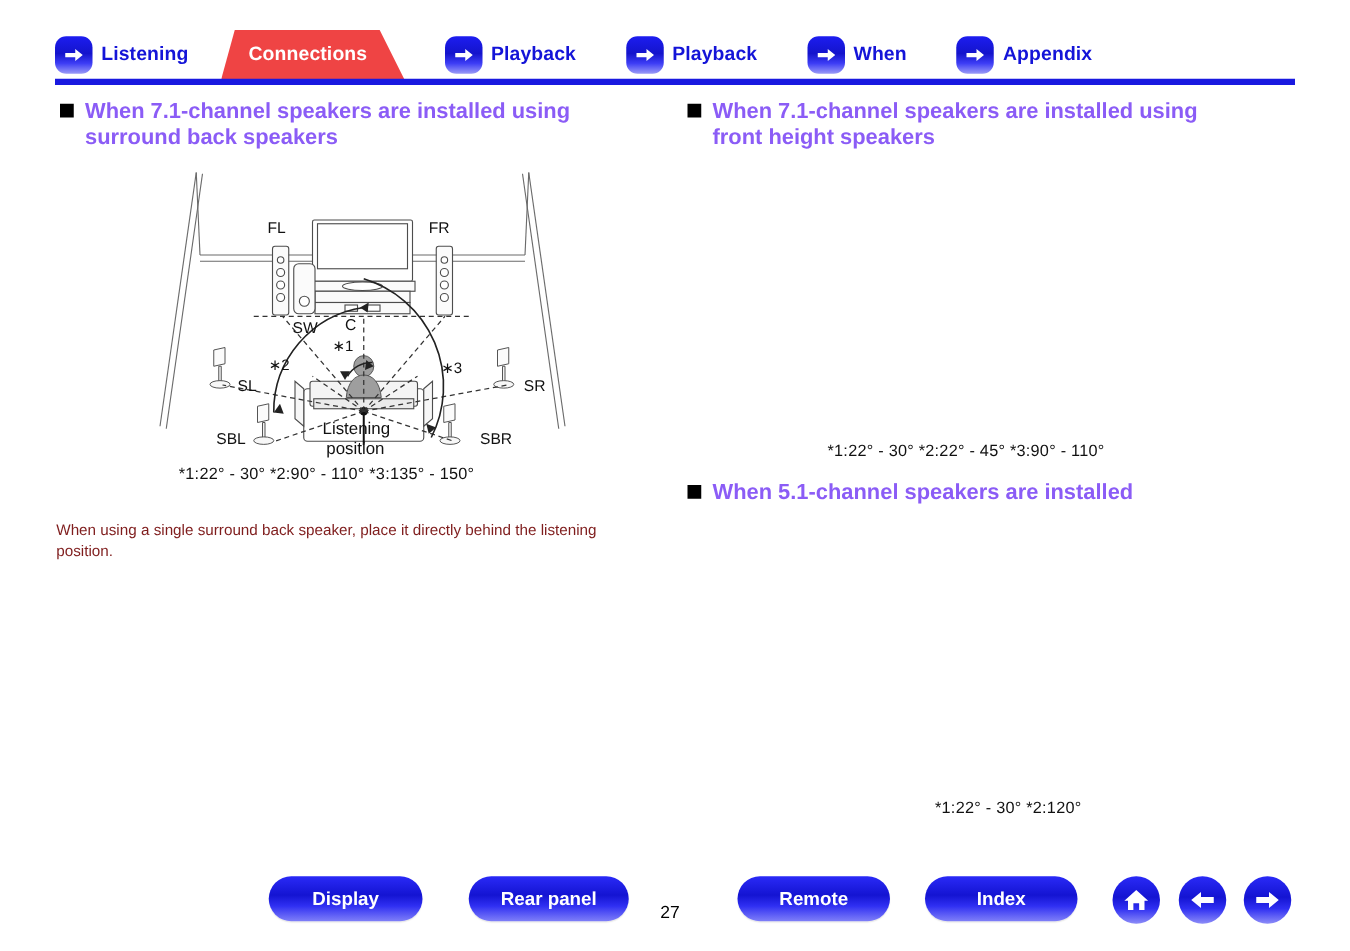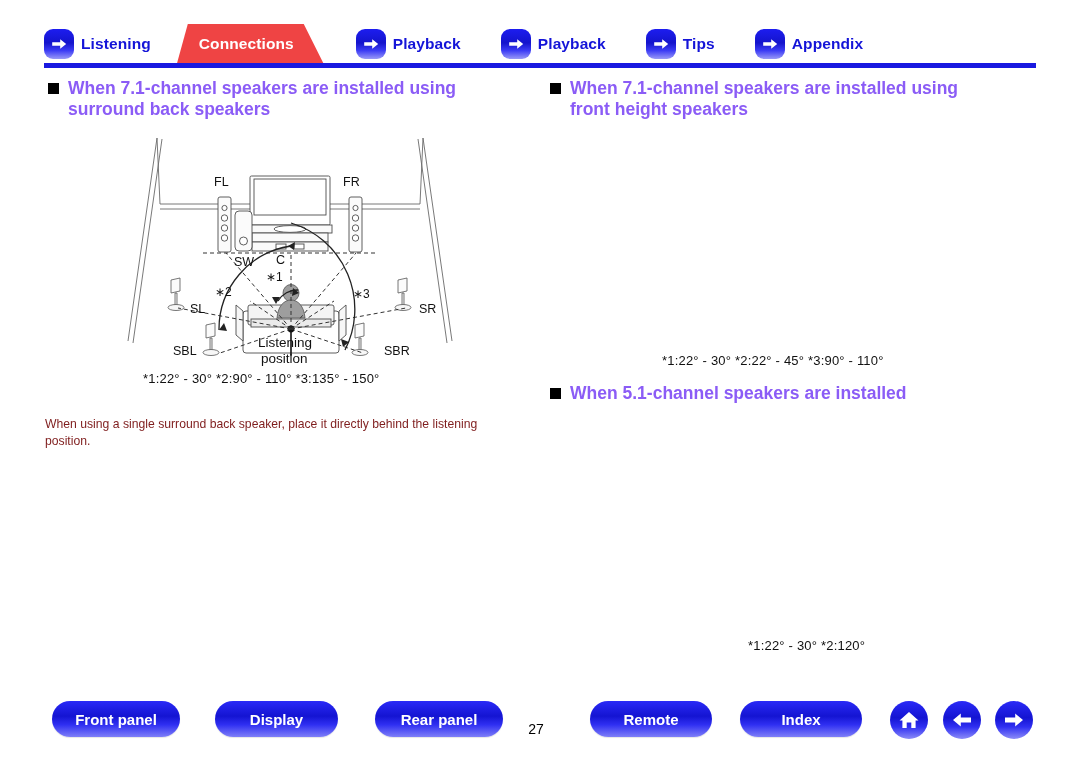--- a/index.html
+++ b/index.html
@@ -240,21 +240,21 @@
     </div>
 
     <span class="tab-gap wide"></span>
 
     <div class="tab">
       <span class="arrow-badge">
         <svg width="20" height="20" viewBox="0 0 20 20">
           <path d="M3.2 8.3 H11.2 V5.2 L17.2 10 L11.2 14.8 V11.7 H3.2 Z" fill="#ffffff"></path>
         </svg>
       </span>
-      <span class="tab-label">Tips</span>
+      <span class="tab-label">When</span>
     </div>
 
     <span class="tab-gap wide"></span>
 
     <div class="tab">
       <span class="arrow-badge">
         <svg width="20" height="20" viewBox="0 0 20 20">
           <path d="M3.2 8.3 H11.2 V5.2 L17.2 10 L11.2 14.8 V11.7 H3.2 Z" fill="#ffffff"></path>
         </svg>
       </span>
@@ -432,21 +432,20 @@
   <div class="sec-heading">
     <span class="sq"></span>
     <span class="htext">When 5.1-channel speakers are installed</span>
   </div>
 </div>
 
 <div class="angle-line angle-rc2">*1:22° - 30°  *2:120°</div>
 
 <div class="bottombar">
 
-  <div class="pill p1">Front panel</div>
   <div class="pill p2">Display</div>
   <div class="pill p3">Rear panel</div>
 
   <div class="pageno">27</div>
 
   <div class="pill p4">Remote</div>
   <div class="pill p5">Index</div>
 
   <div class="circbtn c1">
     <span>

